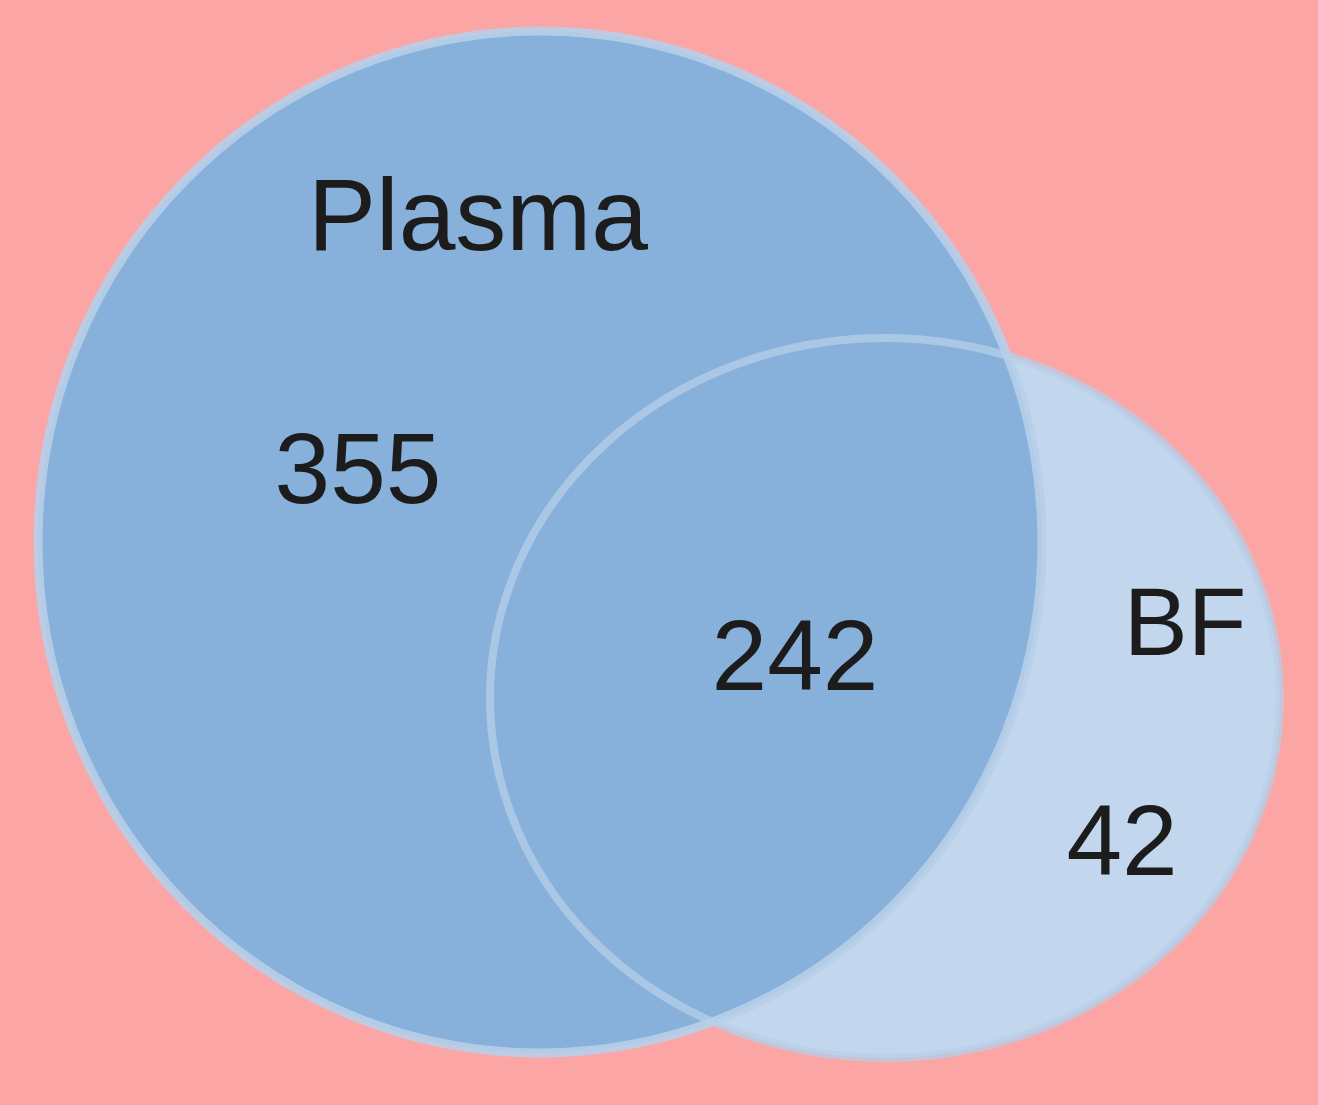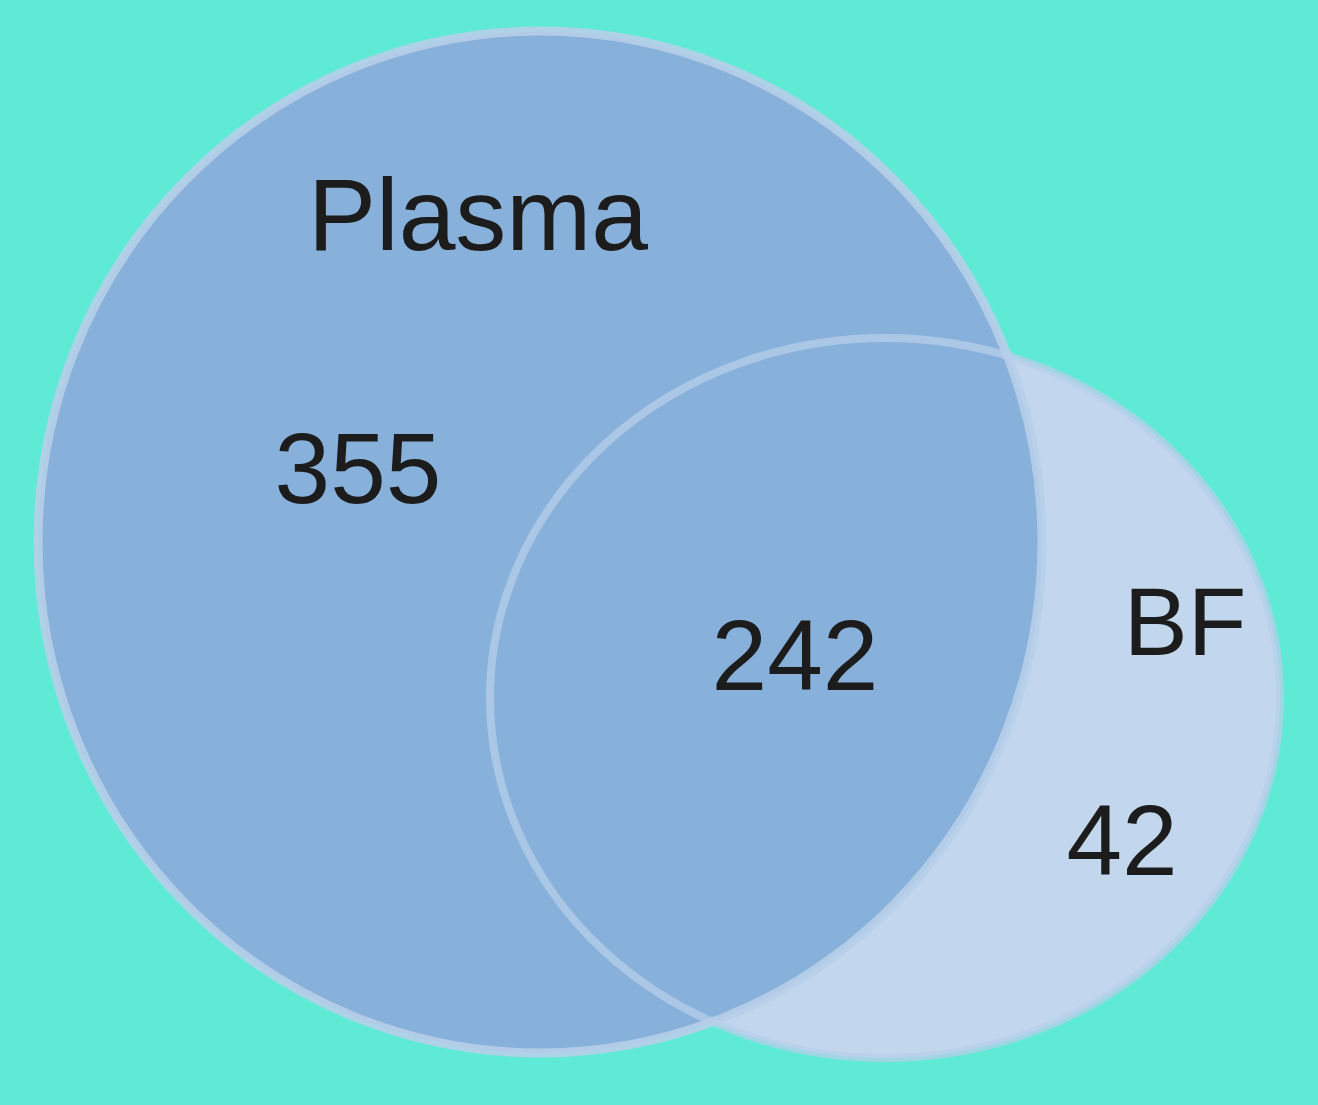--- a/index.html
+++ b/index.html
@@ -8,21 +8,21 @@
     background: #ffffff;
     width: 1318px;
     height: 1105px;
     overflow: hidden;
     font-family: "Liberation Sans", sans-serif;
   }
   .stage {
     position: relative;
     width: 1318px;
     height: 1105px;
-    background: #5eead4;
+    background: #fca5a5;
   }
   .stage svg {
     display: block;
     width: 1318px;
     height: 1105px;
   }
   text {
     font-family: "Liberation Sans", sans-serif;
     text-anchor: middle;
   }

